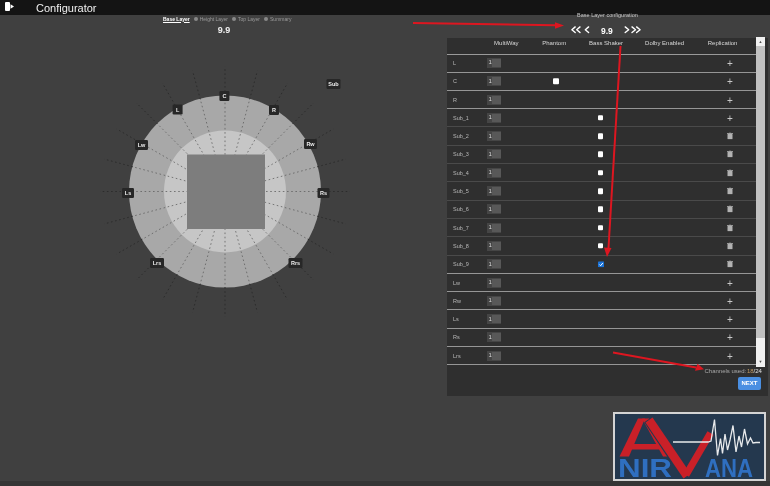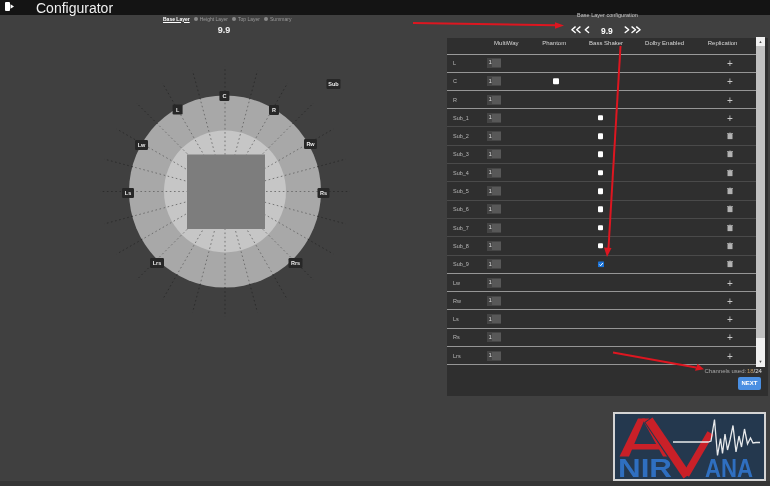--- a/index.html
+++ b/index.html
@@ -1,16 +1,16 @@
 <!DOCTYPE html>
 <html><head><meta charset="utf-8"><style>
 *{margin:0;padding:0;box-sizing:border-box}
 html,body{width:770px;height:486px;overflow:hidden;background:#404040;font-family:"Liberation Sans",sans-serif}
 #topbar{position:absolute;left:0;top:0;width:770px;height:15px;background:#141414}
-#title{position:absolute;left:36px;top:0;height:15px;line-height:16px;font-size:14px;color:#f0f0f0}
+#title{position:absolute;left:36px;top:0;height:15px;line-height:16px;font-size:11px;color:#f0f0f0}
 #nav{position:absolute;left:163px;top:15.5px;display:flex;align-items:center;font-size:5px;color:#9a9a9a;white-space:nowrap}
 #nav .sel{font-weight:bold;color:#fff;text-decoration:underline}
 #nav .rad{width:4px;height:4px;border-radius:50%;background:#888;display:inline-block;margin:0 2px 0 4px}
 #ninename{position:absolute;left:0;top:24.8px;width:448px;text-align:center;font-size:9px;font-weight:bold;color:#efefef}
 #blc{position:absolute;left:447px;top:11.5px;width:321px;text-align:center;font-size:5.5px;color:#c8c8c8}
 #stepper{position:absolute;left:0;top:0;font-weight:bold;color:#fff}
 #stepper span{position:absolute;line-height:10px}
 #panel{position:absolute;left:447px;top:38px;width:321px;height:358px;background:#2f2f2f}
 .hc{position:absolute;top:2px;font-size:6px;color:#d8d8d8;transform:translateX(-50%);white-space:nowrap}
 #hline{position:absolute;left:0;top:16.3px;width:311px;height:1px;background:#9a9a9a}

